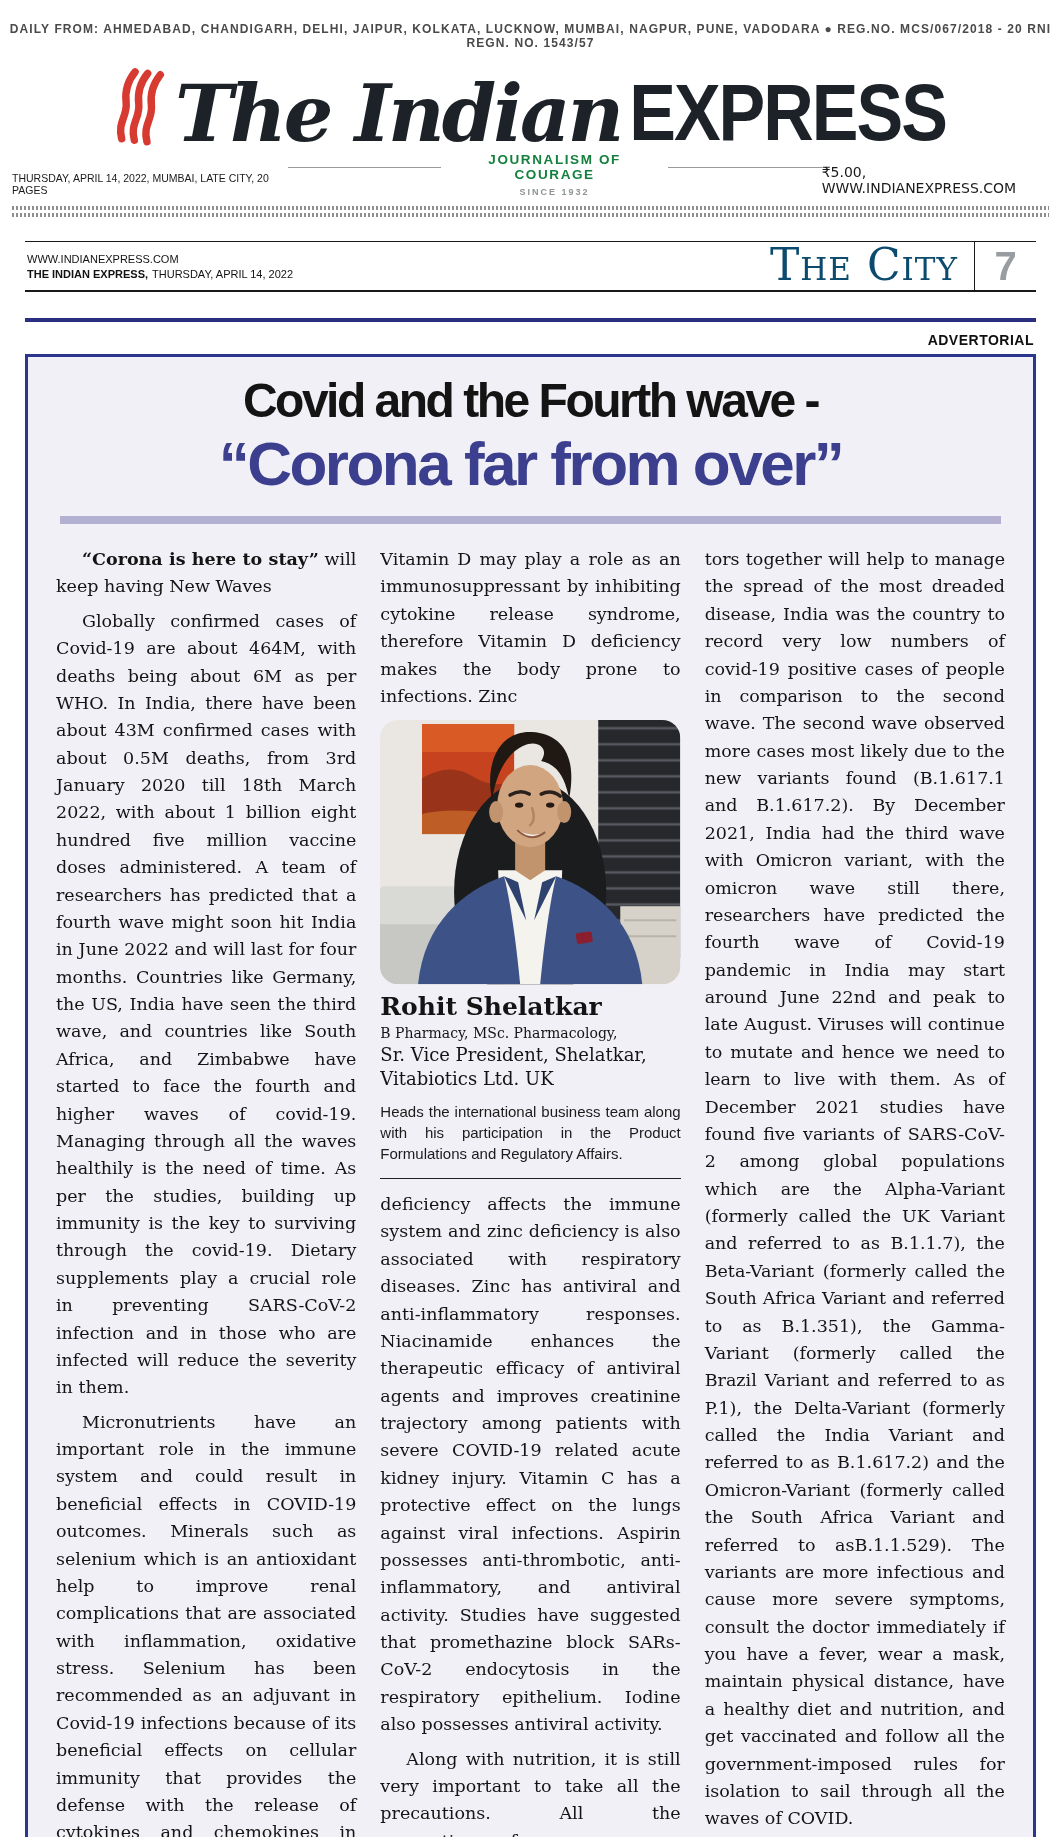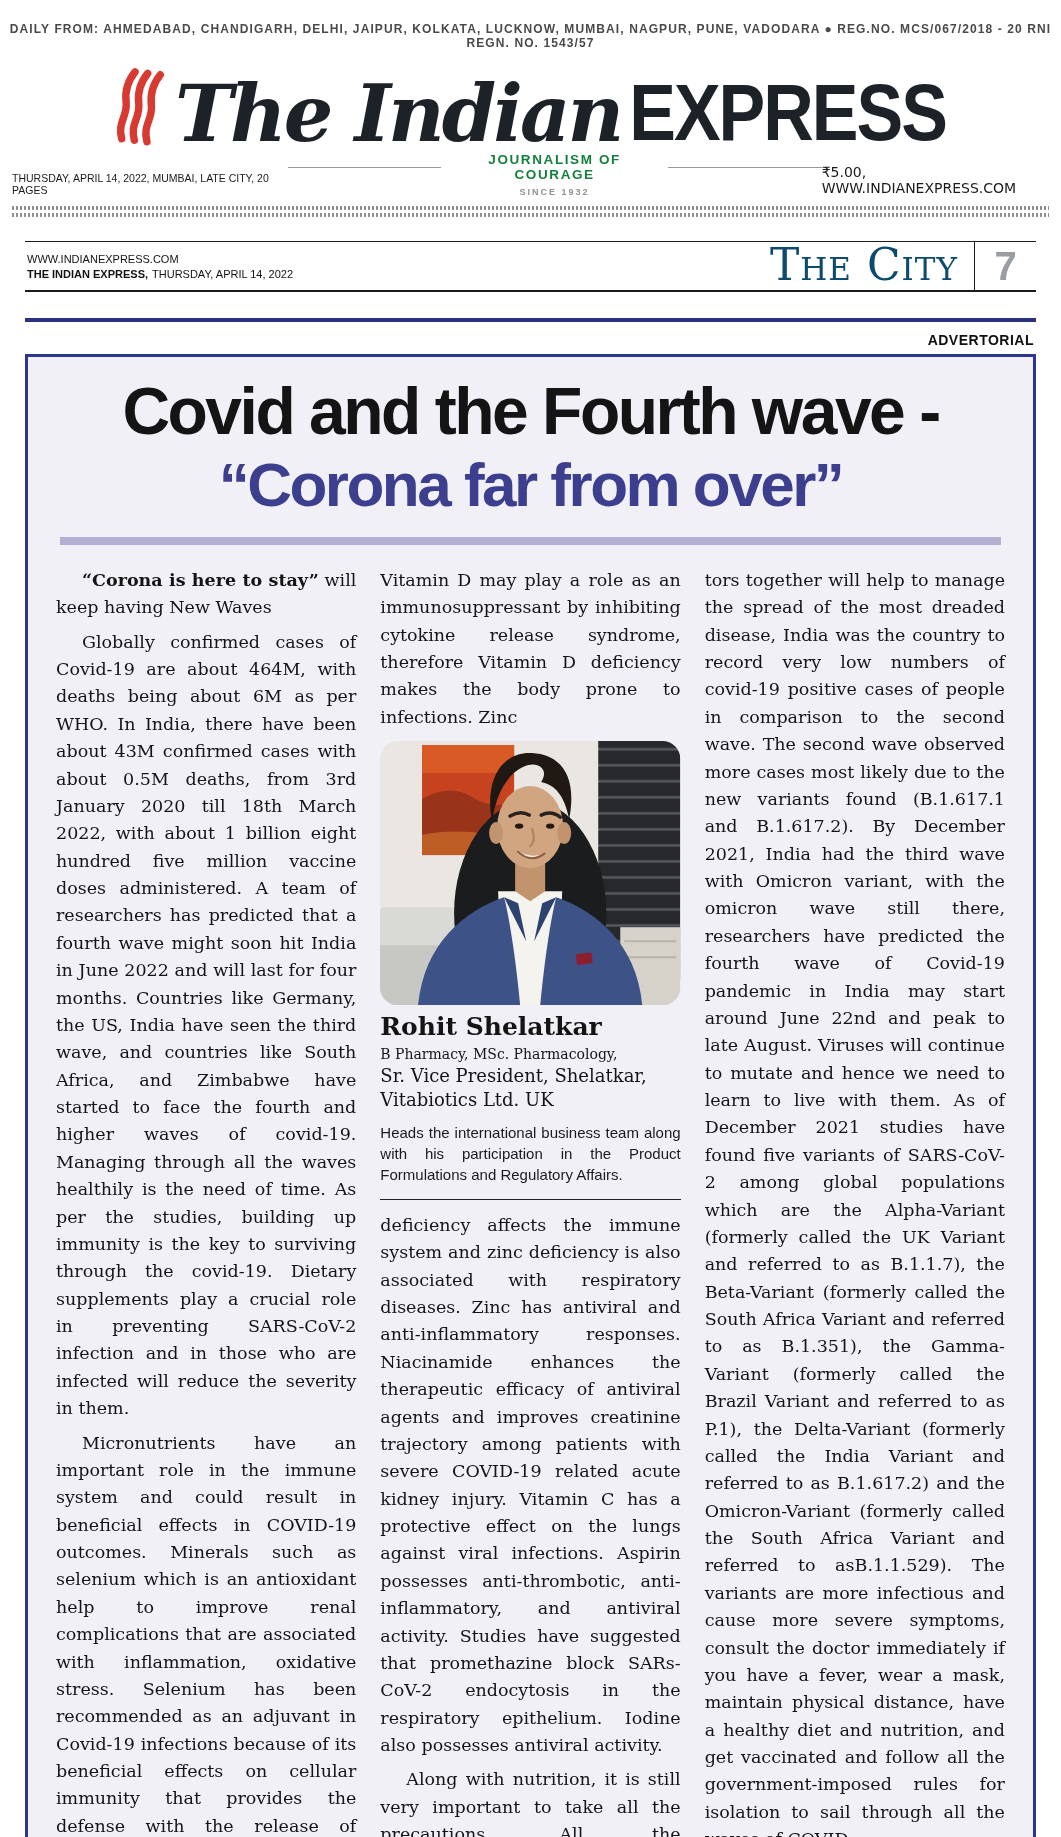--- a/index.html
+++ b/index.html
@@ -47,21 +47,21 @@
     font-family:"Liberation Sans",sans-serif; font-weight:700; font-size:40px; color:#999da1; }
 
   .blue-rule { height:3.5px; background:#2b2f80; margin:26px 25px 0; }
   .adv-label { text-align:right; margin:10px 27px 6px 0; font-family:"Liberation Sans",sans-serif;
     font-weight:700; font-size:14px; letter-spacing:0.5px; color:#101010; }
 
   
   .adv-box { margin:0 25px 34px; border:3.5px solid #2c3590; background:#f1f0f7; padding:16px 28px 24px; }
   .headline { text-align:center; font-family:"Liberation Sans",sans-serif; font-weight:700;
     letter-spacing:-2.5px; line-height:1.16; }
-  .headline-l1 { display:block; font-size:66px; color:#141414; }
+  .headline-l1 { display:block; font-size:48px; color:#141414; }
   .headline-l2 { display:block; font-size:62px; color:#3c3f8e; }
   .accent-bar { height:8px; background:#b3b0d1; margin:16px 4px 22px; }
 
   .columns { display:flex; gap:24px; align-items:flex-start; }
   .col { flex:1 1 0; min-width:0; font-size:17.5px; line-height:1.565; color:#141414; }
   .col p { text-align:justify; margin:0 0 7px; hyphens:auto; -webkit-hyphens:auto; }
   .col p.indent { text-indent:26px; }
   .lead-bold { font-weight:700; }
 
   .photo-fig { margin:10px 0 8px; }

